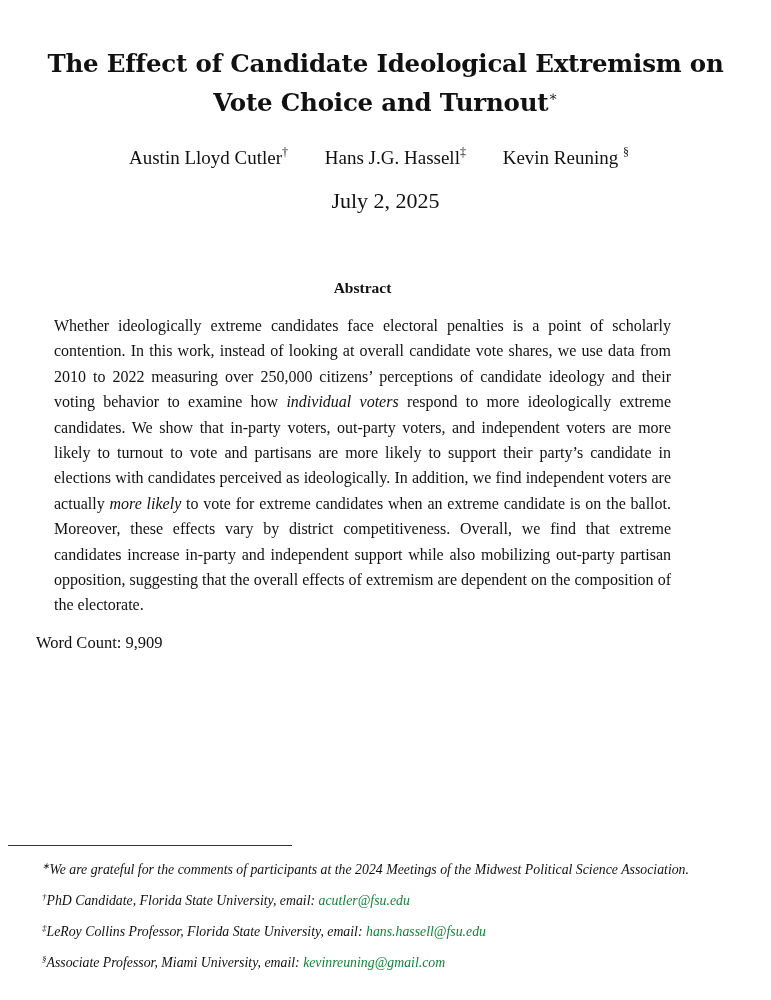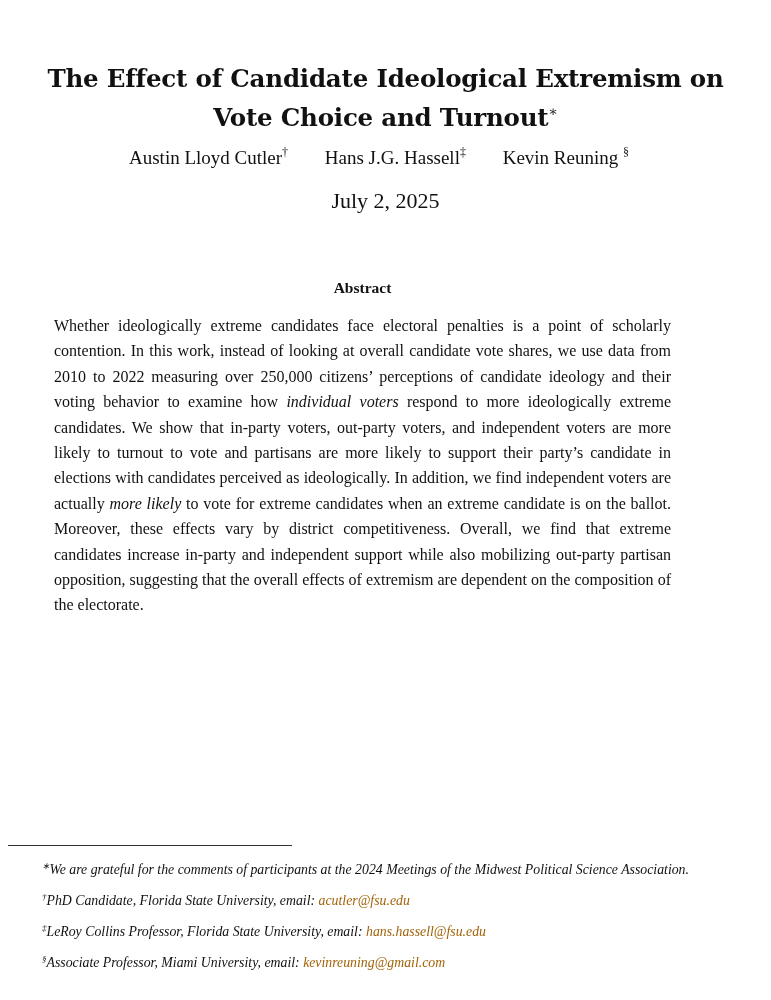--- a/index.html
+++ b/index.html
@@ -2,21 +2,21 @@
 <html><head>
 <meta charset="utf-8">
 <style>
   html, body { margin: 0; padding: 0; background: #ffffff; }
   body {
     width: 771px; height: 1000px; position: relative; overflow: hidden;
     font-family: "DejaVu Serif", "Liberation Serif", serif;
     color: #111111;
   }
   .title {
-    position: absolute; left: 20px; width: 731px; top: 63px;
+    position: absolute; left: 20px; width: 731px; top: 48px;
     text-align: center; font-weight: bold; font-size: 24.5px; line-height: 32px;
     font-family: "DejaVu Serif", serif;
     letter-spacing: -0.2px;
   }
   .title sup { font-size: 14px; font-weight: normal; vertical-align: 10px; }
   .authors {
     position: absolute; left: 0; width: 645px; top: 145px; text-align: right;
     font-size: 19px; font-family: "Liberation Serif", serif;
   }
   .authors .author { display: inline-block; margin: 0 16px; }
@@ -41,21 +41,21 @@
   }
   .footrule {
     position: absolute; left: 8px; top: 845px; width: 284px; height: 1px; background: #333;
   }
   .footnotes {
     position: absolute; left: 22px; width: 720px; top: 857px;
     font-size: 13.8px; line-height: 18px; font-family: "Liberation Serif", serif; font-style: italic;
   }
   .fn { margin: 0 0 9px 0; text-indent: 20px; }
   .fn sup { font-size: 9px; vertical-align: 5px; }
-  .fn a { color: #a16207; text-decoration: none; }
+  .fn a { color: #15803d; text-decoration: none; }
 </style>
 </head>
 <body>
 
 <div class="title">
   <div>The Effect of Candidate Ideological Extremism on</div>
   <div><span>Vote Choice and Turnout</span><sup>∗</sup></div>
 </div>
 
 <div class="authors">
@@ -64,20 +64,21 @@
   <span class="author"><span>Kevin Reuning </span><sup>§</sup></span>
 </div>
 
 <div class="date">July 2, 2025</div>
 
 <div class="abstract-heading">Abstract</div>
 
 <div class="abstract-body"><span>Whether ideologically extreme candidates face electoral penalties is a point of scholarly contention. In this work, instead of looking at overall candidate vote shares, we use data from 2010 to 2022 measuring over 250,000 citizens’ perceptions of candidate ideology and their voting behavior to examine how </span><em>individual voters</em><span> respond to more ideologically extreme candidates. We show that in-party voters, out-party voters, and independent voters are more likely to turnout to vote and partisans are more likely to support their party’s candidate in elections with candidates perceived as ideologically. In addition, we find independent voters are actually </span><em>more likely</em><span> to vote for extreme candidates when an extreme candidate is on the ballot. Moreover, these effects vary by district competitiveness. Overall, we find that extreme candidates increase in-party and independent support while also mobilizing out-party partisan opposition, suggesting that the overall effects of extremism are dependent on the composition of the electorate.</span></div>
 
 <div class="counts">
+  <div>Word Count: 9,909</div>
 </div>
 
 <div class="footrule"></div>
 
 <div class="footnotes">
   <div class="fn"><sup>∗</sup><span>We are grateful for the comments of participants at the 2024 Meetings of the Midwest Political Science Association.</span></div>
   <div class="fn"><sup>†</sup><span>PhD Candidate, Florida State University, email: </span><a>acutler@fsu.edu</a></div>
   <div class="fn"><sup>‡</sup><span>LeRoy Collins Professor, Florida State University, email: </span><a>hans.hassell@fsu.edu</a></div>
   <div class="fn"><sup>§</sup><span>Associate Professor, Miami University, email: </span><a>kevinreuning@gmail.com</a></div>
 </div>

